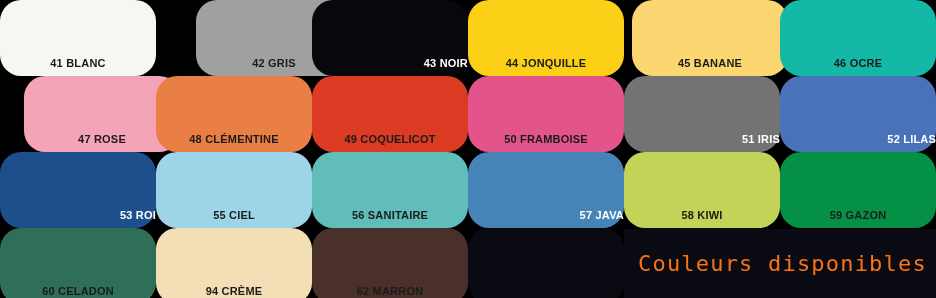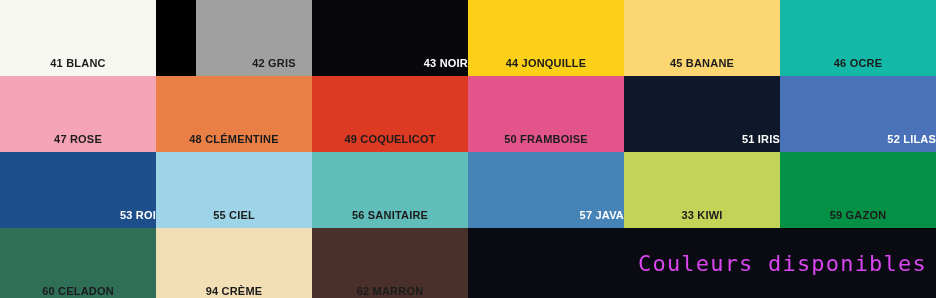--- a/index.html
+++ b/index.html
@@ -21,20 +21,21 @@
     grid-template-columns: repeat(6, 156px);
     grid-template-rows: repeat(4, 76px);
     width: 936px;
     height: 304px;
   }
   .swatch {
     position: relative;
     width: 156px;
     height: 76px;
     box-sizing: border-box;
+    border-radius: 21px;
   }
   .swatch-label {
     position: absolute;
     left: 0;
     right: 0;
     bottom: 7px;
     text-align: center;
     font-size: 11px;
     font-weight: bold;
     letter-spacing: 0.2px;
@@ -50,21 +51,21 @@
     top: 229px;
     width: 312px;
     height: 69px;
     background: #0a0a12;
     display: flex;
     align-items: center;
     justify-content: flex-start;
     overflow: hidden;
   }
   #caption-text {
-    color: #d946ef;
+    color: #f97316;
     font-family: "DejaVu Sans Mono", "Liberation Mono", monospace;
     font-size: 22px;
     letter-spacing: 1.2px;
     white-space: nowrap;
     padding-left: 14px;
   }
 </style>
 </head>
 <body>
 
@@ -76,58 +77,58 @@
       </div>
       <div class="swatch" style="background: rgb(160, 160, 160); margin-left: 40px;">
         <div class="swatch-label label-dark">42 GRIS</div>
       </div>
       <div class="swatch" style="background: rgb(7, 7, 12);">
         <div class="swatch-label label-light">43 NOIR</div>
       </div>
       <div class="swatch" style="background: rgb(252, 208, 23); padding-left: 33px;">
         <div class="swatch-label label-dark">44 JONQUILLE</div>
       </div>
-      <div class="swatch" style="background: rgb(252, 214, 113);">
+      <div class="swatch" style="background: rgb(252, 214, 113); margin-left: 8px;">
         <div class="swatch-label label-dark">45 BANANE</div>
       </div>
       <div class="swatch" style="background: #14b8a6;">
         <div class="swatch-label label-dark">46 OCRE</div>
       </div>
-      <div class="swatch" style="background: rgb(245, 163, 182);">
+      <div class="swatch" style="background: rgb(245, 163, 182); margin-left: 24px;">
         <div class="swatch-label label-dark">47 ROSE</div>
       </div>
       <div class="swatch" style="background: rgb(234, 127, 69);">
         <div class="swatch-label label-dark">48 CLÉMENTINE</div>
       </div>
       <div class="swatch" style="background: rgb(220, 58, 34);">
         <div class="swatch-label label-dark">49 COQUELICOT</div>
       </div>
       <div class="swatch" style="background: rgb(227, 85, 138);">
         <div class="swatch-label label-dark">50 FRAMBOISE</div>
       </div>
-      <div class="swatch" style="background: #0f172a; padding-left: 28px;">
+      <div class="swatch" style="background: #737373; padding-left: 28px;">
         <div class="swatch-label label-light">51 IRIS</div>
       </div>
       <div class="swatch" style="background: rgb(74, 114, 184);">
         <div class="swatch-label label-light">52 LILAS</div>
       </div>
       <div class="swatch" style="background: rgb(29, 79, 140);">
         <div class="swatch-label label-light">53 ROI</div>
       </div>
       <div class="swatch" style="background: rgb(158, 212, 232); padding-left: 36px;">
         <div class="swatch-label label-dark">55 CIEL</div>
       </div>
       <div class="swatch" style="background: rgb(97, 189, 185);">
         <div class="swatch-label label-dark">56 SANITAIRE</div>
       </div>
       <div class="swatch" style="background: rgb(70, 132, 184);">
         <div class="swatch-label label-light">57 JAVA</div>
       </div>
       <div class="swatch" style="background: rgb(195, 211, 88);">
-        <div class="swatch-label label-dark">33 KIWI</div>
+        <div class="swatch-label label-dark">58 KIWI</div>
       </div>
       <div class="swatch" style="background: rgb(4, 145, 70);">
         <div class="swatch-label label-dark">59 GAZON</div>
       </div>
       <div class="swatch" style="background: rgb(47, 111, 88);">
         <div class="swatch-label label-dark">60 CELADON</div>
       </div>
       <div class="swatch" style="background: rgb(242, 223, 182);">
         <div class="swatch-label label-dark">94 CRÈME</div>
       </div>

